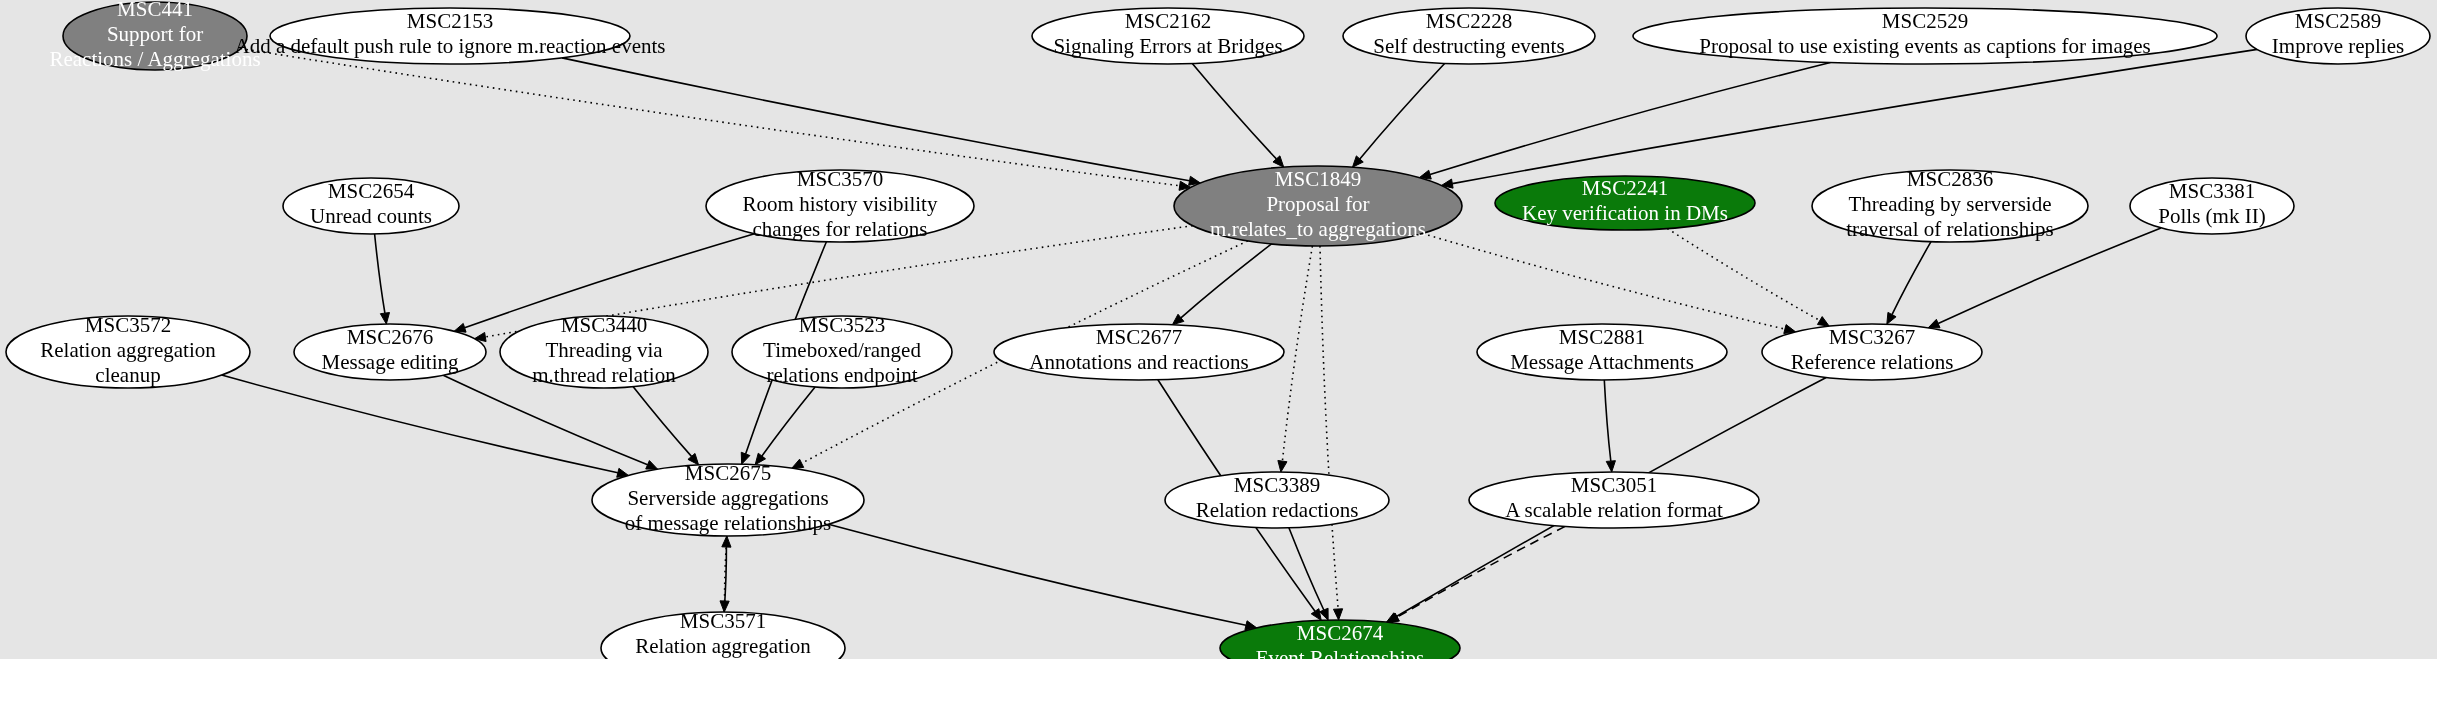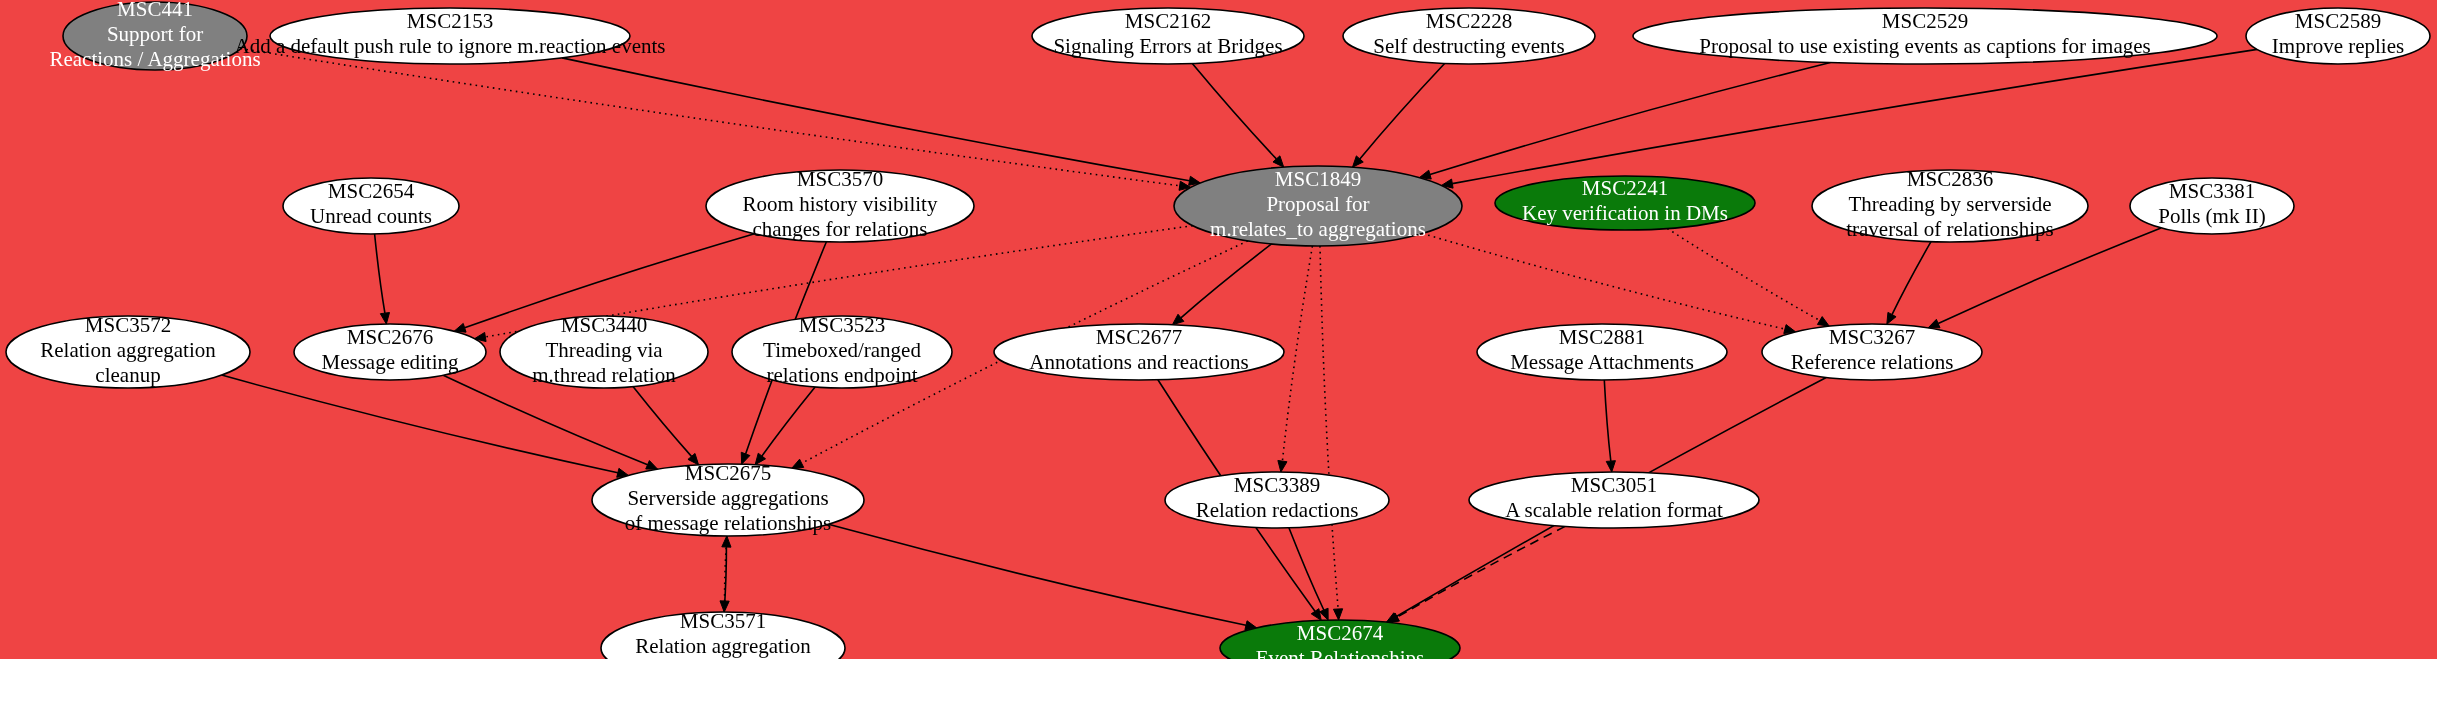--- a/index.html
+++ b/index.html
@@ -4,21 +4,21 @@
 <style>
   html, body {
     margin: 0;
     padding: 0;
     background: #ffffff;
   }
   #canvas {
     position: relative;
     width: 2437px;
     height: 659px;
-    background: #ef4444;
+    background: #e5e5e5;
     font-family: "Liberation Serif", serif;
     overflow: hidden;
   }
   svg#graph {
     position: absolute;
     left: 0;
     top: 0;
     width: 2437px;
     height: 702px;
   }

